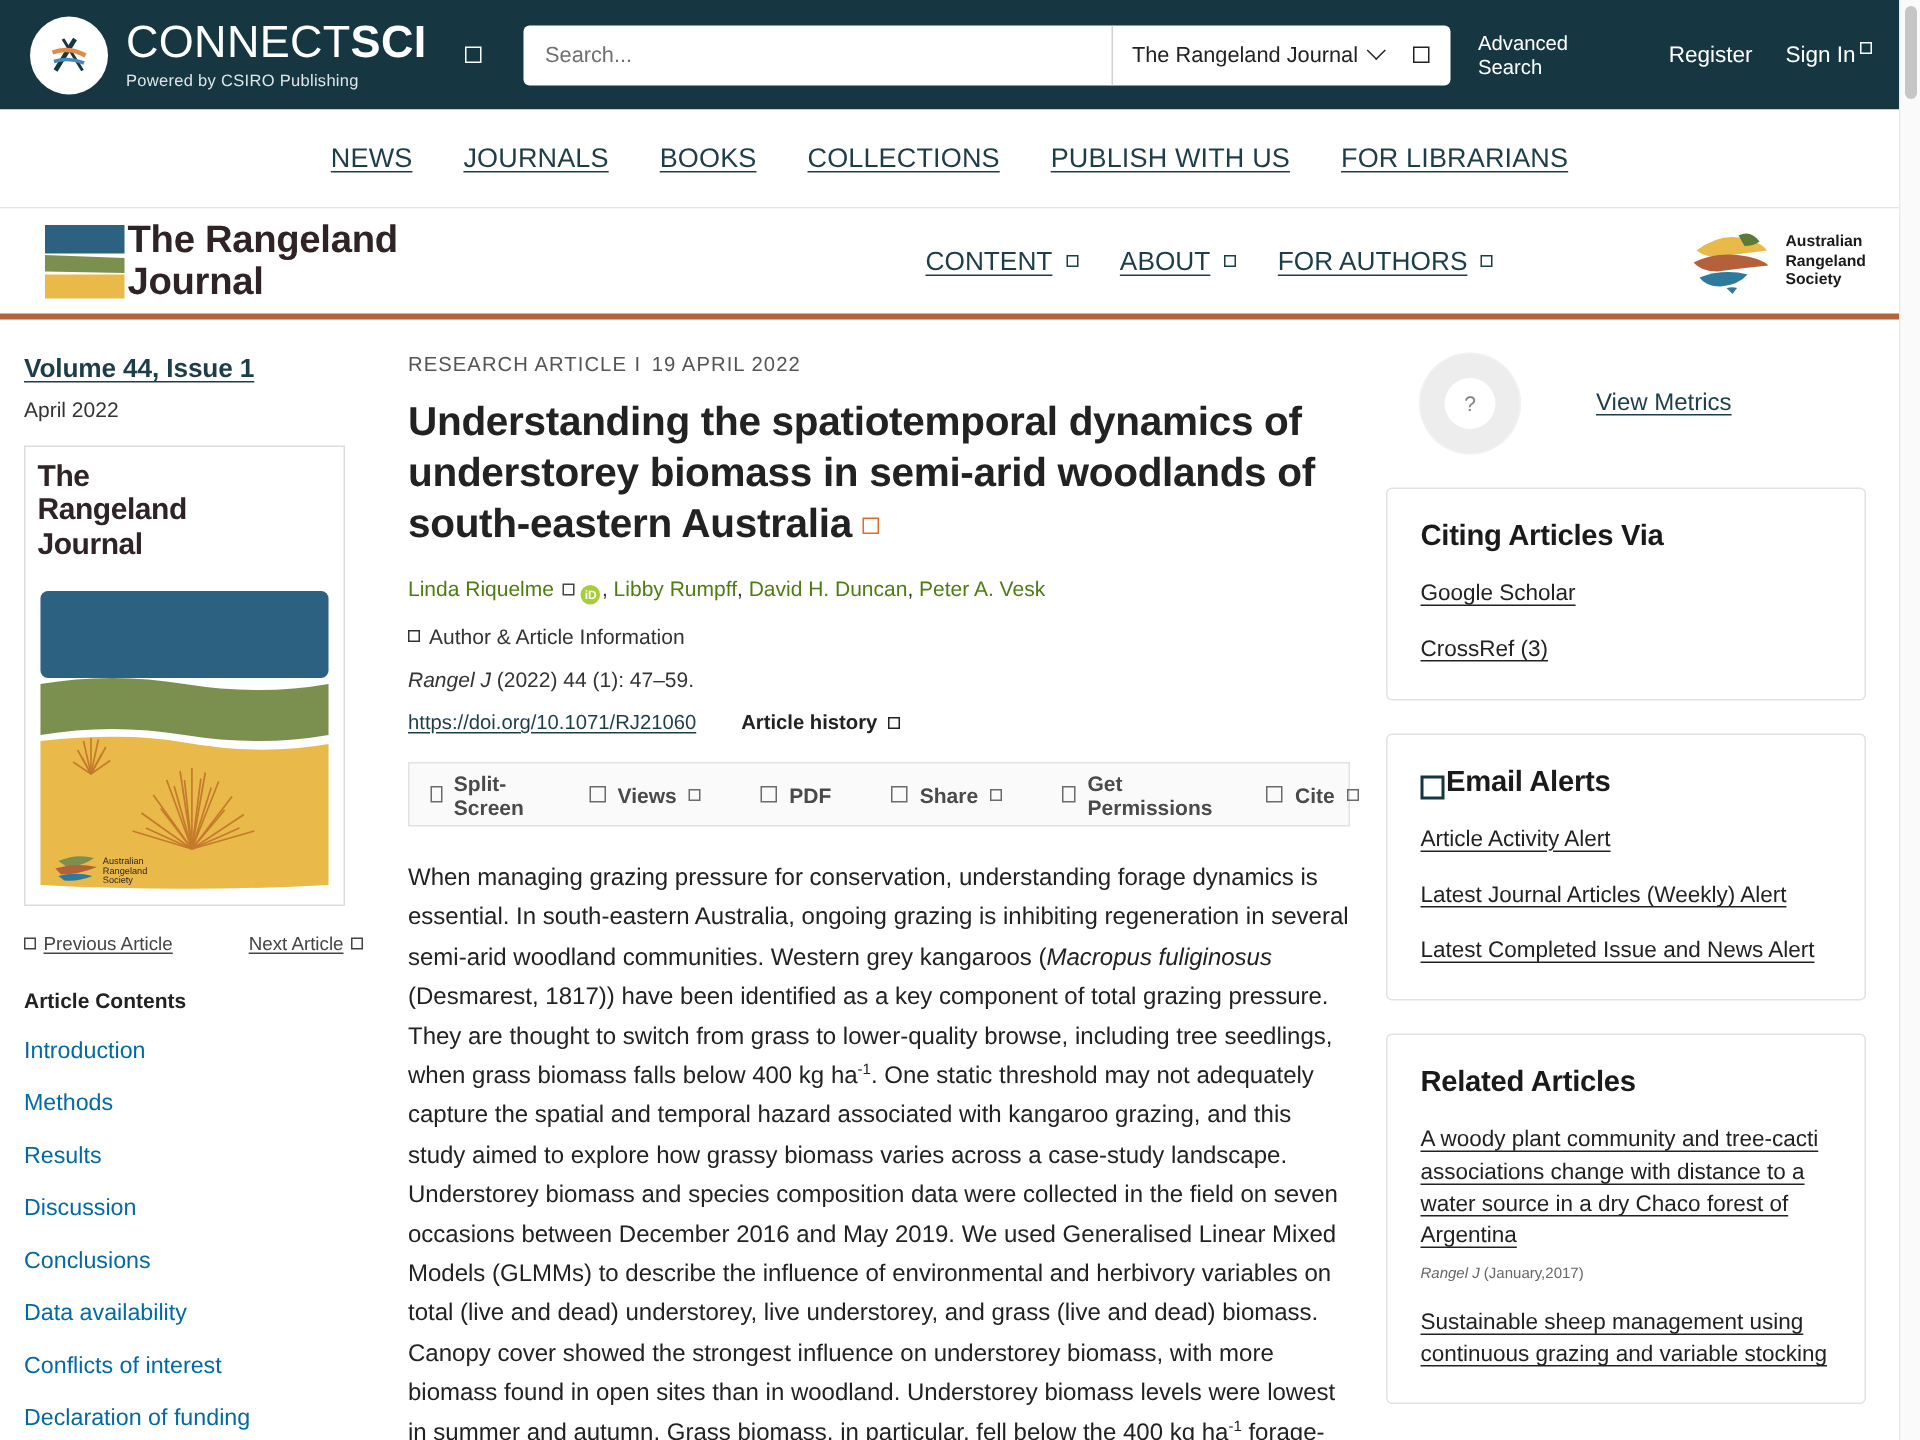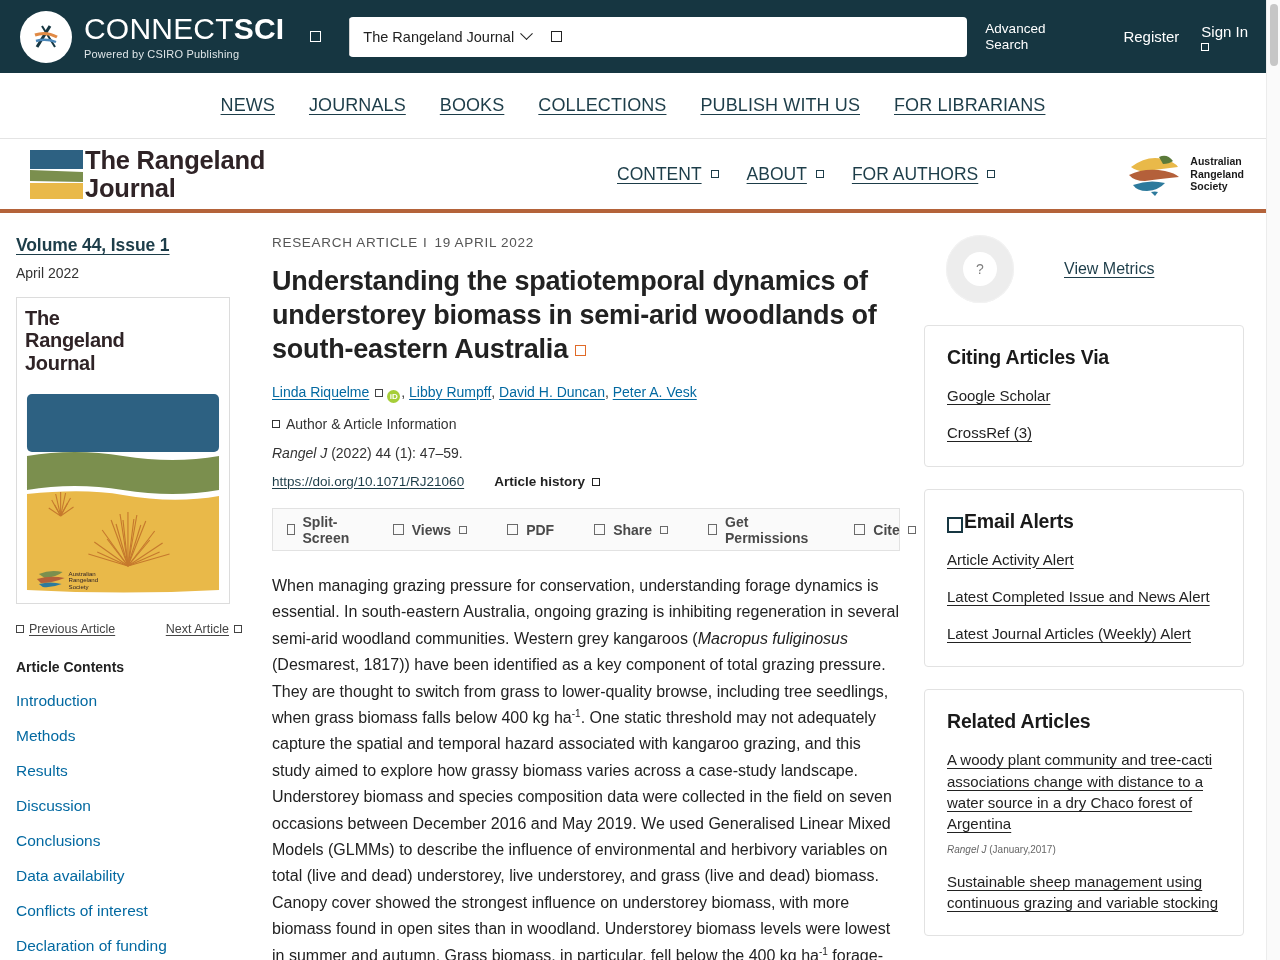--- a/index.html
+++ b/index.html
@@ -62,21 +62,21 @@
   .chev { width: 9px; height: 9px; border-right: 1.6px solid #222; border-bottom: 1.6px solid #222;
           transform: rotate(45deg) translate(-2px,-2px); }
   .search-go { display:flex; align-items:center; padding: 0 14px 0 8px; color:#222; }
 
   .adv {
     color: #fff; font-size: 13.5px; line-height: 16px; margin-left: 18px;
     width: 70px; font-weight: 400;
   }
   .topright { margin-left: auto; display: flex; align-items: center; gap: 22px; }
   .topright a { color: #fff; font-size: 15px; text-decoration: none; white-space: nowrap; }
-  .signin { display:flex; align-items:flex-start; gap:3px;flex-direction:column; }
+  .signin { display:flex; align-items:flex-start; gap:3px; }
 
   
   .mainnav {
     height: 66px; background: #fff; display: flex; align-items: center;
     justify-content: center; gap: 34px; border-bottom: 1px solid #e4e4e4; text-align: right;
   }
   .mainnav a {
     color: #1d3d49; font-size: 18px; text-decoration: underline;
     text-underline-offset: 3px; letter-spacing: .1px;
   }
@@ -126,21 +126,21 @@
 
   
   .kicker { font-size: 13.5px; color: #555; letter-spacing: .7px; }
   .kicker .bar { margin: 0 7px 0 5px; }
   h1.title {
     font-size: 27px; line-height: 1.26; font-weight: 700; color: #222;
     margin-top: 14px; letter-spacing: -.2px;
   }
   .oa-sq { color: #e06a28; margin-left: 7px; }
   .authors { margin-top: 16px; font-size: 14px; color: #333; line-height: 1.5; }
-  .authors a { color: #0369a1; text-decoration: underline; text-underline-offset: 2px; }
+  .authors a { color: #4d7c0f; text-underline-offset: 2px; }
   .orcid {
     display: inline-block; width: 13px; height: 13px; border-radius: 50%;
     background: #a6ce39; color: #fff; font-size: 8px; line-height: 13px;
     text-align: center; font-weight: 700; vertical-align: -2px; margin: 0 1px 0 4px;
   }
   .metaline { margin-top: 13px; font-size: 14px; color: #333; display: flex; align-items: center; gap: 6px; }
   .metaline.cite { font-style: normal; }
   .metaline.cite i { font-style: italic; }
   .doi { color: #1d3d49; text-decoration: underline; text-underline-offset: 2px; font-size: 13.5px; }
   .hist { font-weight: 700; font-size: 13.5px; color: #222; margin-left: 24px; display:flex; align-items:center; gap:7px;}
@@ -207,20 +207,21 @@
         <div class="brand-title"><span>CONNECT</span><b>SCI</b></div>
         <div class="brand-sub">Powered by CSIRO Publishing</div>
       </div>
     </div>
 
     <div class="menu-toggle">
         <span class="sq"></span>
       </div>
 
     <div class="searchwrap">
+      <input type="text" placeholder="Search..." style="">
       <div class="scope">
         <span>The Rangeland Journal</span>
         <span class="chev"></span>
       </div>
       <div class="search-go">
           <span class="sq"></span>
         </div>
     </div>
 
     <div class="adv">Advanced Search</div>
@@ -418,21 +419,21 @@
         </span>
         <span class="tool">
           <span class="sq"></span>
           <span>Share</span>
           <span class="sq sq-sm"></span>
         </span>
         <span class="tool">
           <span class="sq"></span>
           <span>Get Permissions</span>
         </span>
-        <span class="tool" style="margin-left:28px;">
+        <span class="tool" style="margin-left:18px;">
           <span class="sq"></span>
           <span>Cite</span>
           <span class="sq sq-sm"></span>
         </span>
       </div>
 
       <p class="abstract"><span>When managing grazing pressure for conservation, understanding forage dynamics is essential. In south-eastern Australia, ongoing grazing is inhibiting regeneration in several semi-arid woodland communities. Western grey kangaroos (</span><i>Macropus fuliginosus</i><span> (Desmarest, 1817)) have been identified as a key component of total grazing pressure. They are thought to switch from grass to lower-quality browse, including tree seedlings, when grass biomass falls below 400 kg ha</span><sup>-1</sup><span>. One static threshold may not adequately capture the spatial and temporal hazard associated with kangaroo grazing, and this study aimed to explore how grassy biomass varies across a case-study landscape. Understorey biomass and species composition data were collected in the field on seven occasions between December 2016 and May 2019. We used Generalised Linear Mixed Models (GLMMs) to describe the influence of environmental and herbivory variables on total (live and dead) understorey, live understorey, and grass (live and dead) biomass. Canopy cover showed the strongest influence on understorey biomass, with more biomass found in open sites than in woodland. Understorey biomass levels were lowest in summer and autumn. Grass biomass, in particular, fell below the 400 kg ha</span><sup>-1</sup><span> forage-switch threshold in wooded areas during this time. We anticipate that an increased understanding of understorey biomass dynamics will inform managers as to when and where to focus management efforts to promote regeneration and sustained recovery of these semi-arid woodlands</span></p>
     </div>
 
     <div class="col-right">
@@ -448,22 +449,22 @@
         <a class="lk">Google Scholar</a>
         <a class="lk">CrossRef (3)</a>
       </div>
 
       <div class="card">
         <h3 class="with-icon">
           <span class="sq sq-lg"></span>
           <span>Email Alerts</span>
         </h3>
         <a class="lk">Article Activity Alert</a>
+        <a class="lk">Latest Journal Articles (Weekly) Alert</a>
         <a class="lk">Latest Completed Issue and News Alert</a>
-        <a class="lk">Latest Journal Articles (Weekly) Alert</a>
       </div>
 
       <div class="card">
         <h3>Related Articles</h3>
         <a class="lk">A woody plant community and tree-cacti associations change with distance to a water source in a dry Chaco forest of Argentina</a>
         <div class="rel-src"><i>Rangel J</i><span> (January,2017)</span></div>
         <a class="lk">Sustainable sheep management using continuous grazing and variable stocking</a>
       </div>
     </div>
 

